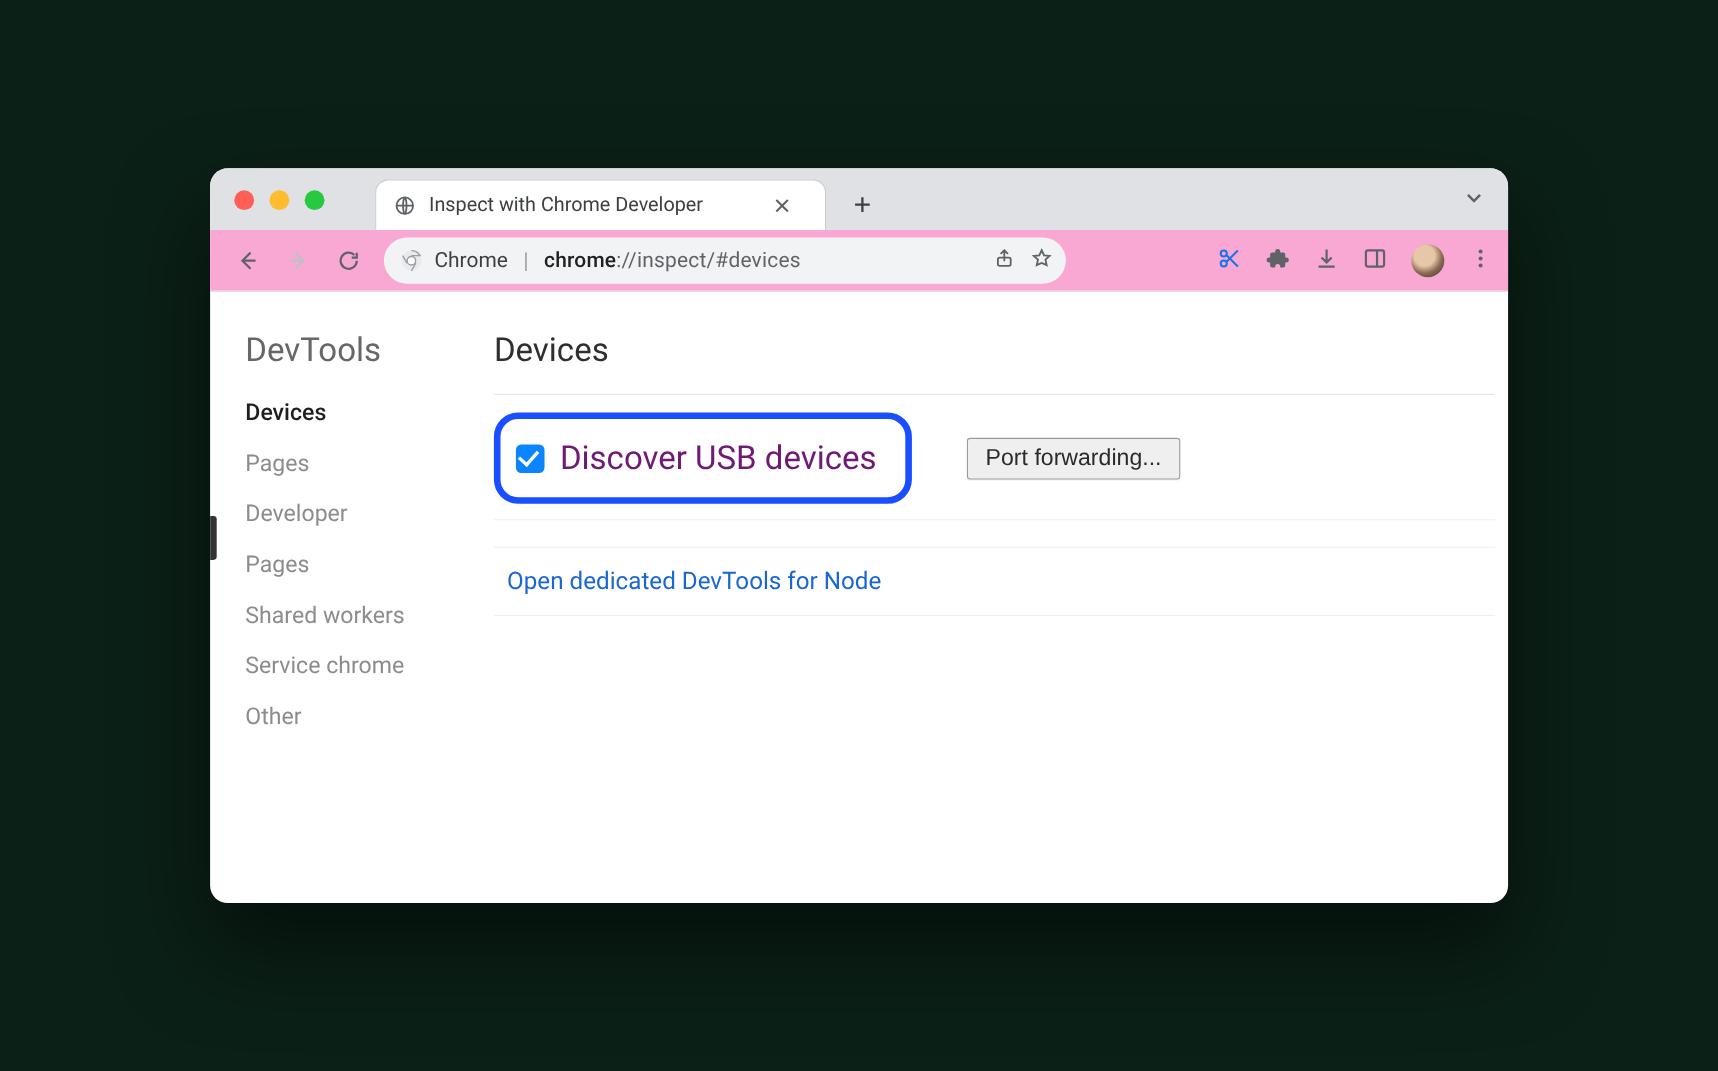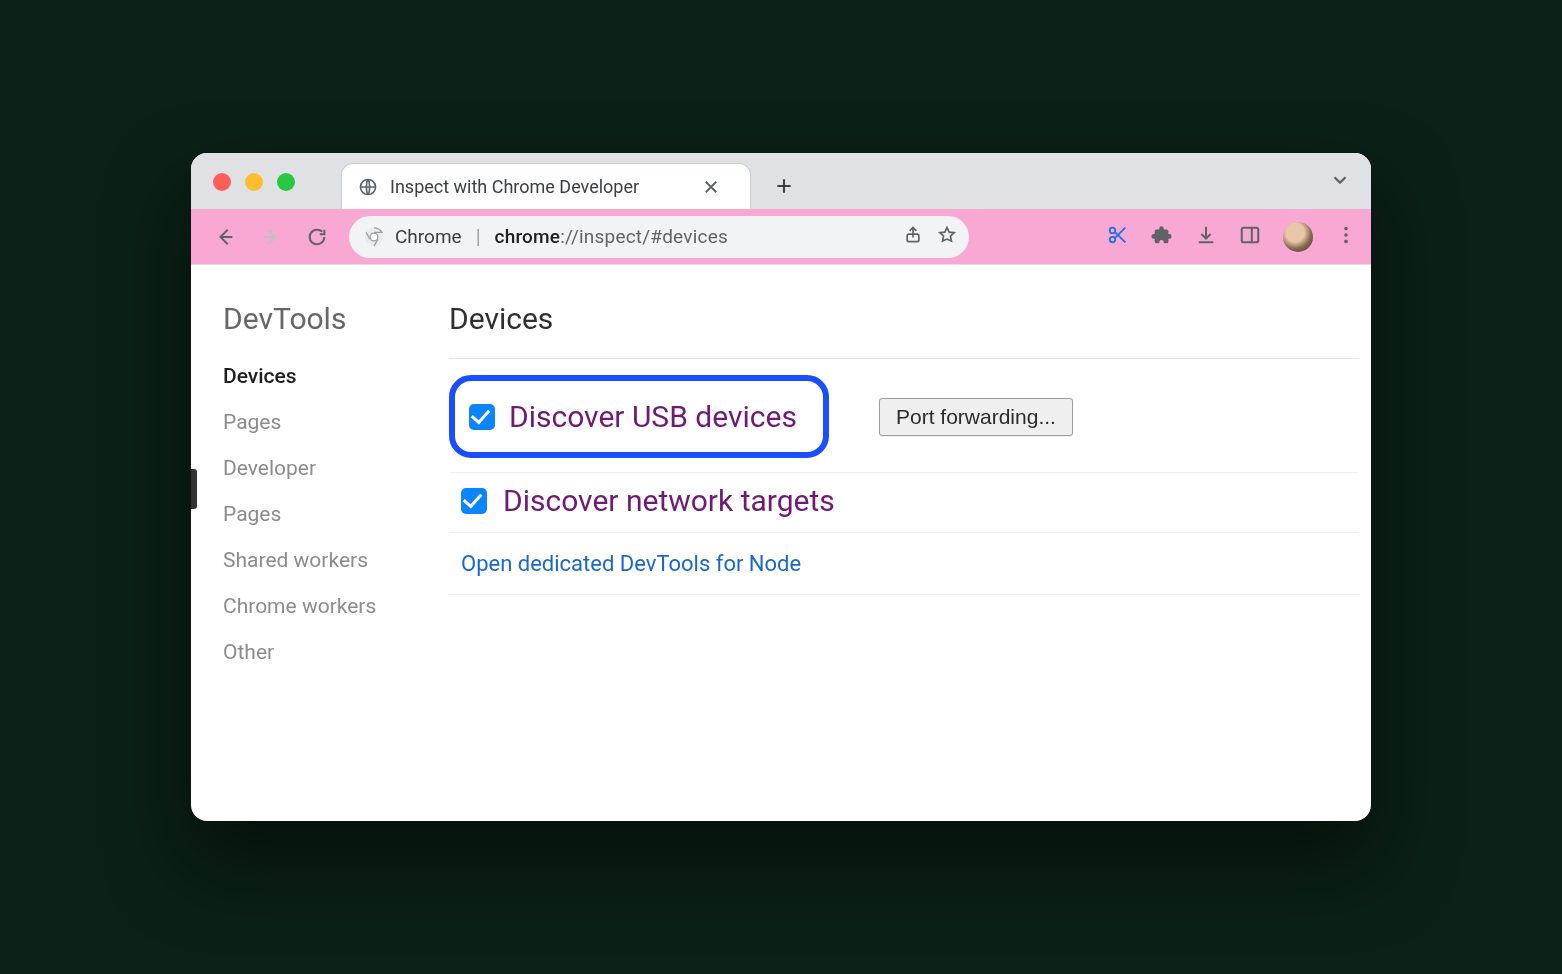--- a/index.html
+++ b/index.html
@@ -310,21 +310,21 @@
 
   <div class="content">
     <aside class="sidebar">
       <h1>DevTools</h1>
       <ul class="side-list">
         <li class="active">Devices</li>
         <li>Pages</li>
         <li>Developer</li>
         <li>Pages</li>
         <li>Shared workers</li>
-        <li>Chrome workers</li>
+        <li>Service chrome</li>
         <li>Other</li>
       </ul>
     </aside>
 
     <main class="main">
       <h1>Devices</h1>
       <hr class="section-divider">
 
       <div class="row">
         <div class="left-col">
@@ -332,26 +332,20 @@
             <div class="cb"></div>
             <span class="cb-label">Discover USB devices</span>
           </div>
         </div>
         <div class="right-col">
           <button class="native-btn">Port forwarding...</button>
         </div>
       </div>
 
       <div class="row">
-        <div class="left-col">
-          <div class="plain-check">
-            <div class="cb"></div>
-            <span class="cb-label">Discover network targets</span>
-          </div>
-        </div>
       </div>
 
       <div class="link-row">
         <a href="#" class="node-link">Open dedicated DevTools for Node</a>
       </div>
     </main>
   </div>
 
 </div>
 

